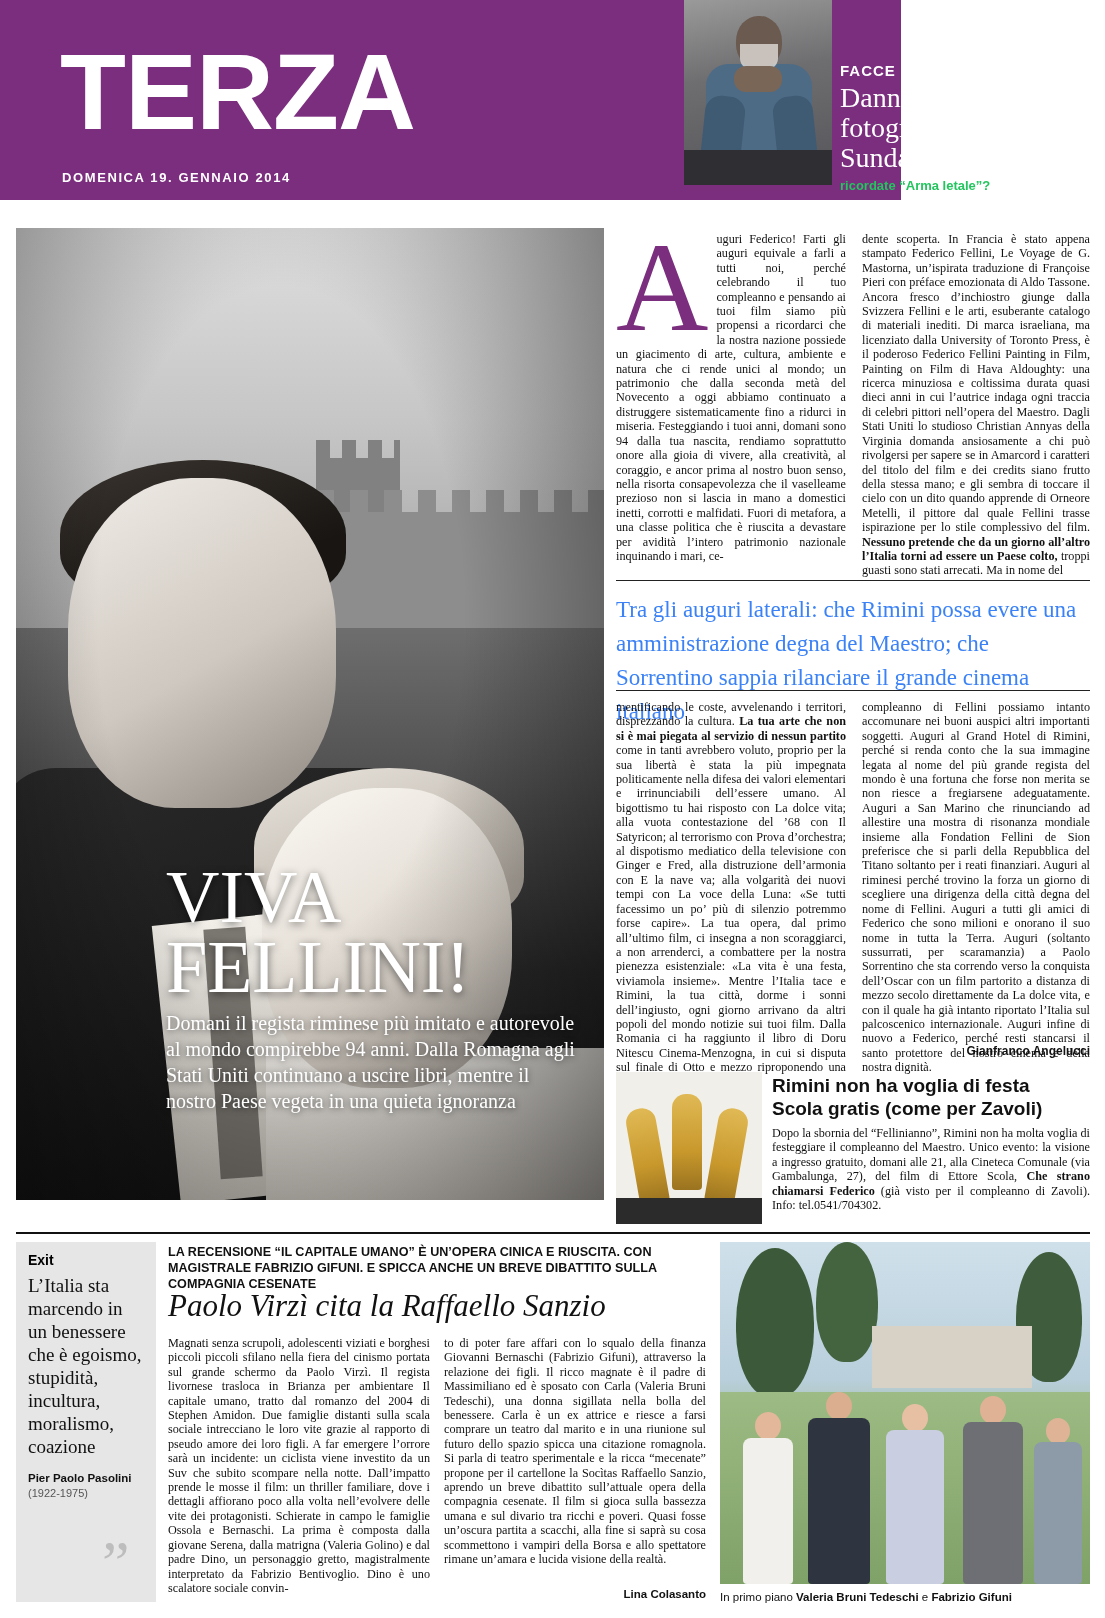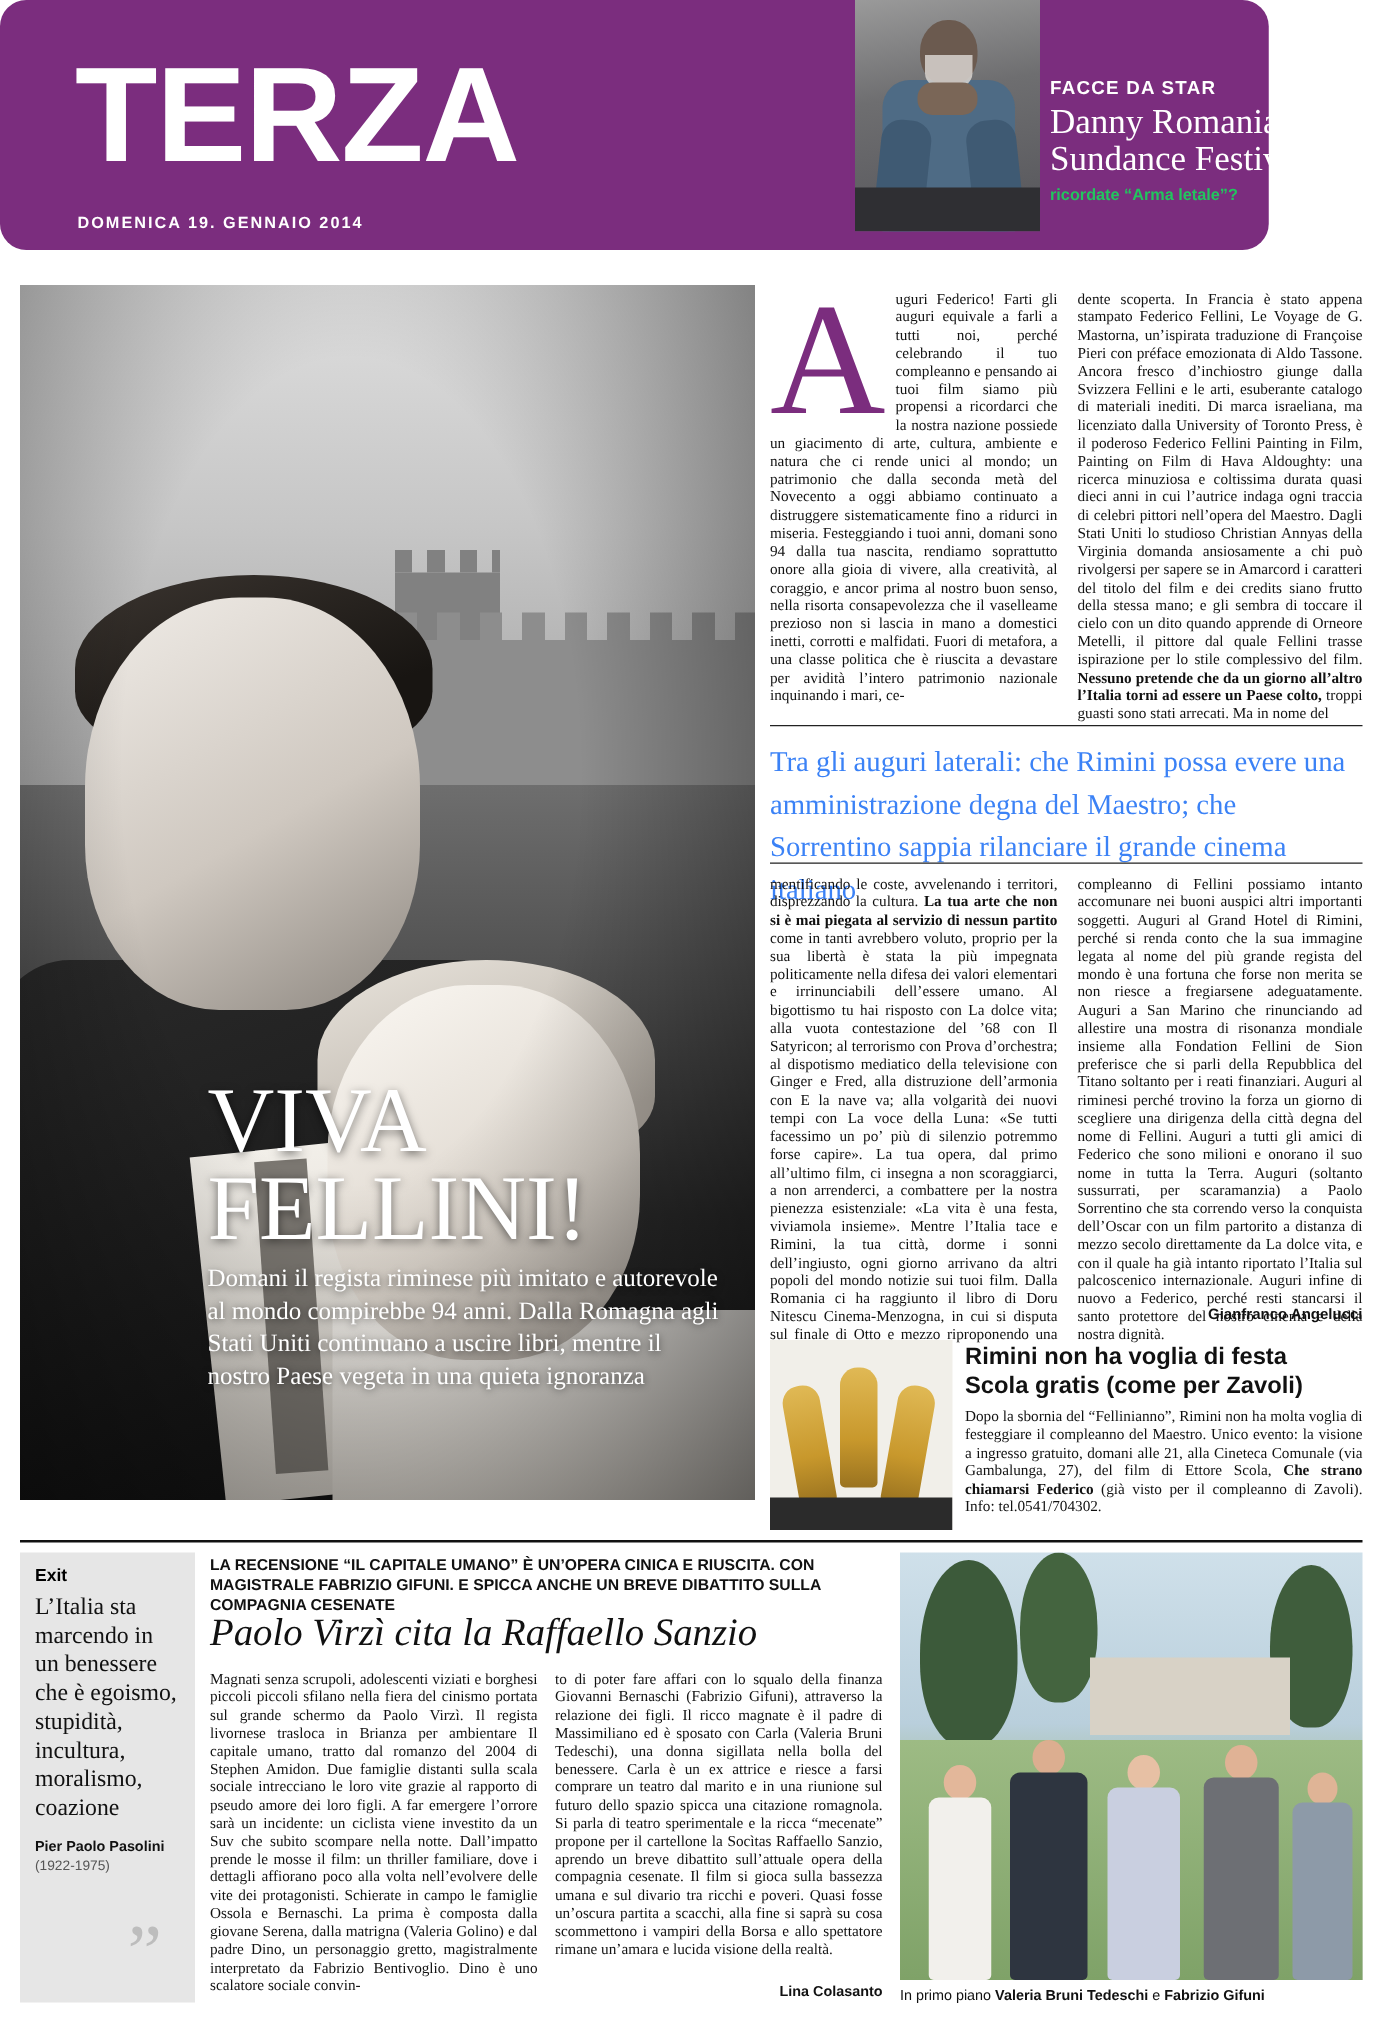--- a/index.html
+++ b/index.html
@@ -8,23 +8,22 @@
     width:1105px; height:1618px;
     background:#ffffff;
     font-family:"Liberation Serif", serif;
     color:#111;
     position:relative;
     overflow:hidden;
   }
 
   
   .masthead {
-    position:absolute; left:0; top:0; width:1015px; height:200px;
+    position:absolute; left:0; top:0; width:901px; height:200px;
     background:#7b2d7e;
-    border-radius:21px;
   }
   .masthead-inner { position:relative; width:100%; height:100%; }
   .mast-title {
     position:absolute; left:60px; top:38px;
     font-family:"Liberation Sans", sans-serif;
     font-weight:bold;
     font-size:108px;
     line-height:108px;
     color:#ffffff;
     letter-spacing:-1px;
@@ -344,20 +343,21 @@
       <div class="arm-r"></div>
       <div class="head"></div>
       <div class="beard"></div>
       <div class="hands"></div>
       <div class="bench"></div>
     </div>
 
     <div class="mast-star">
       <div class="kicker">FACCE DA STAR</div>
       <div class="l1">Danny Romania</div>
+      <div class="l2">fotografato al</div>
       <div class="l3">Sundance Festival</div>
       <div class="note">ricordate “Arma letale”?</div>
     </div>
   </div>
 </div>
 
 <div class="lead-photo">
   <div class="lp-sky"></div>
   <div class="lp-tower"></div>
   <div class="lp-castle"></div>

